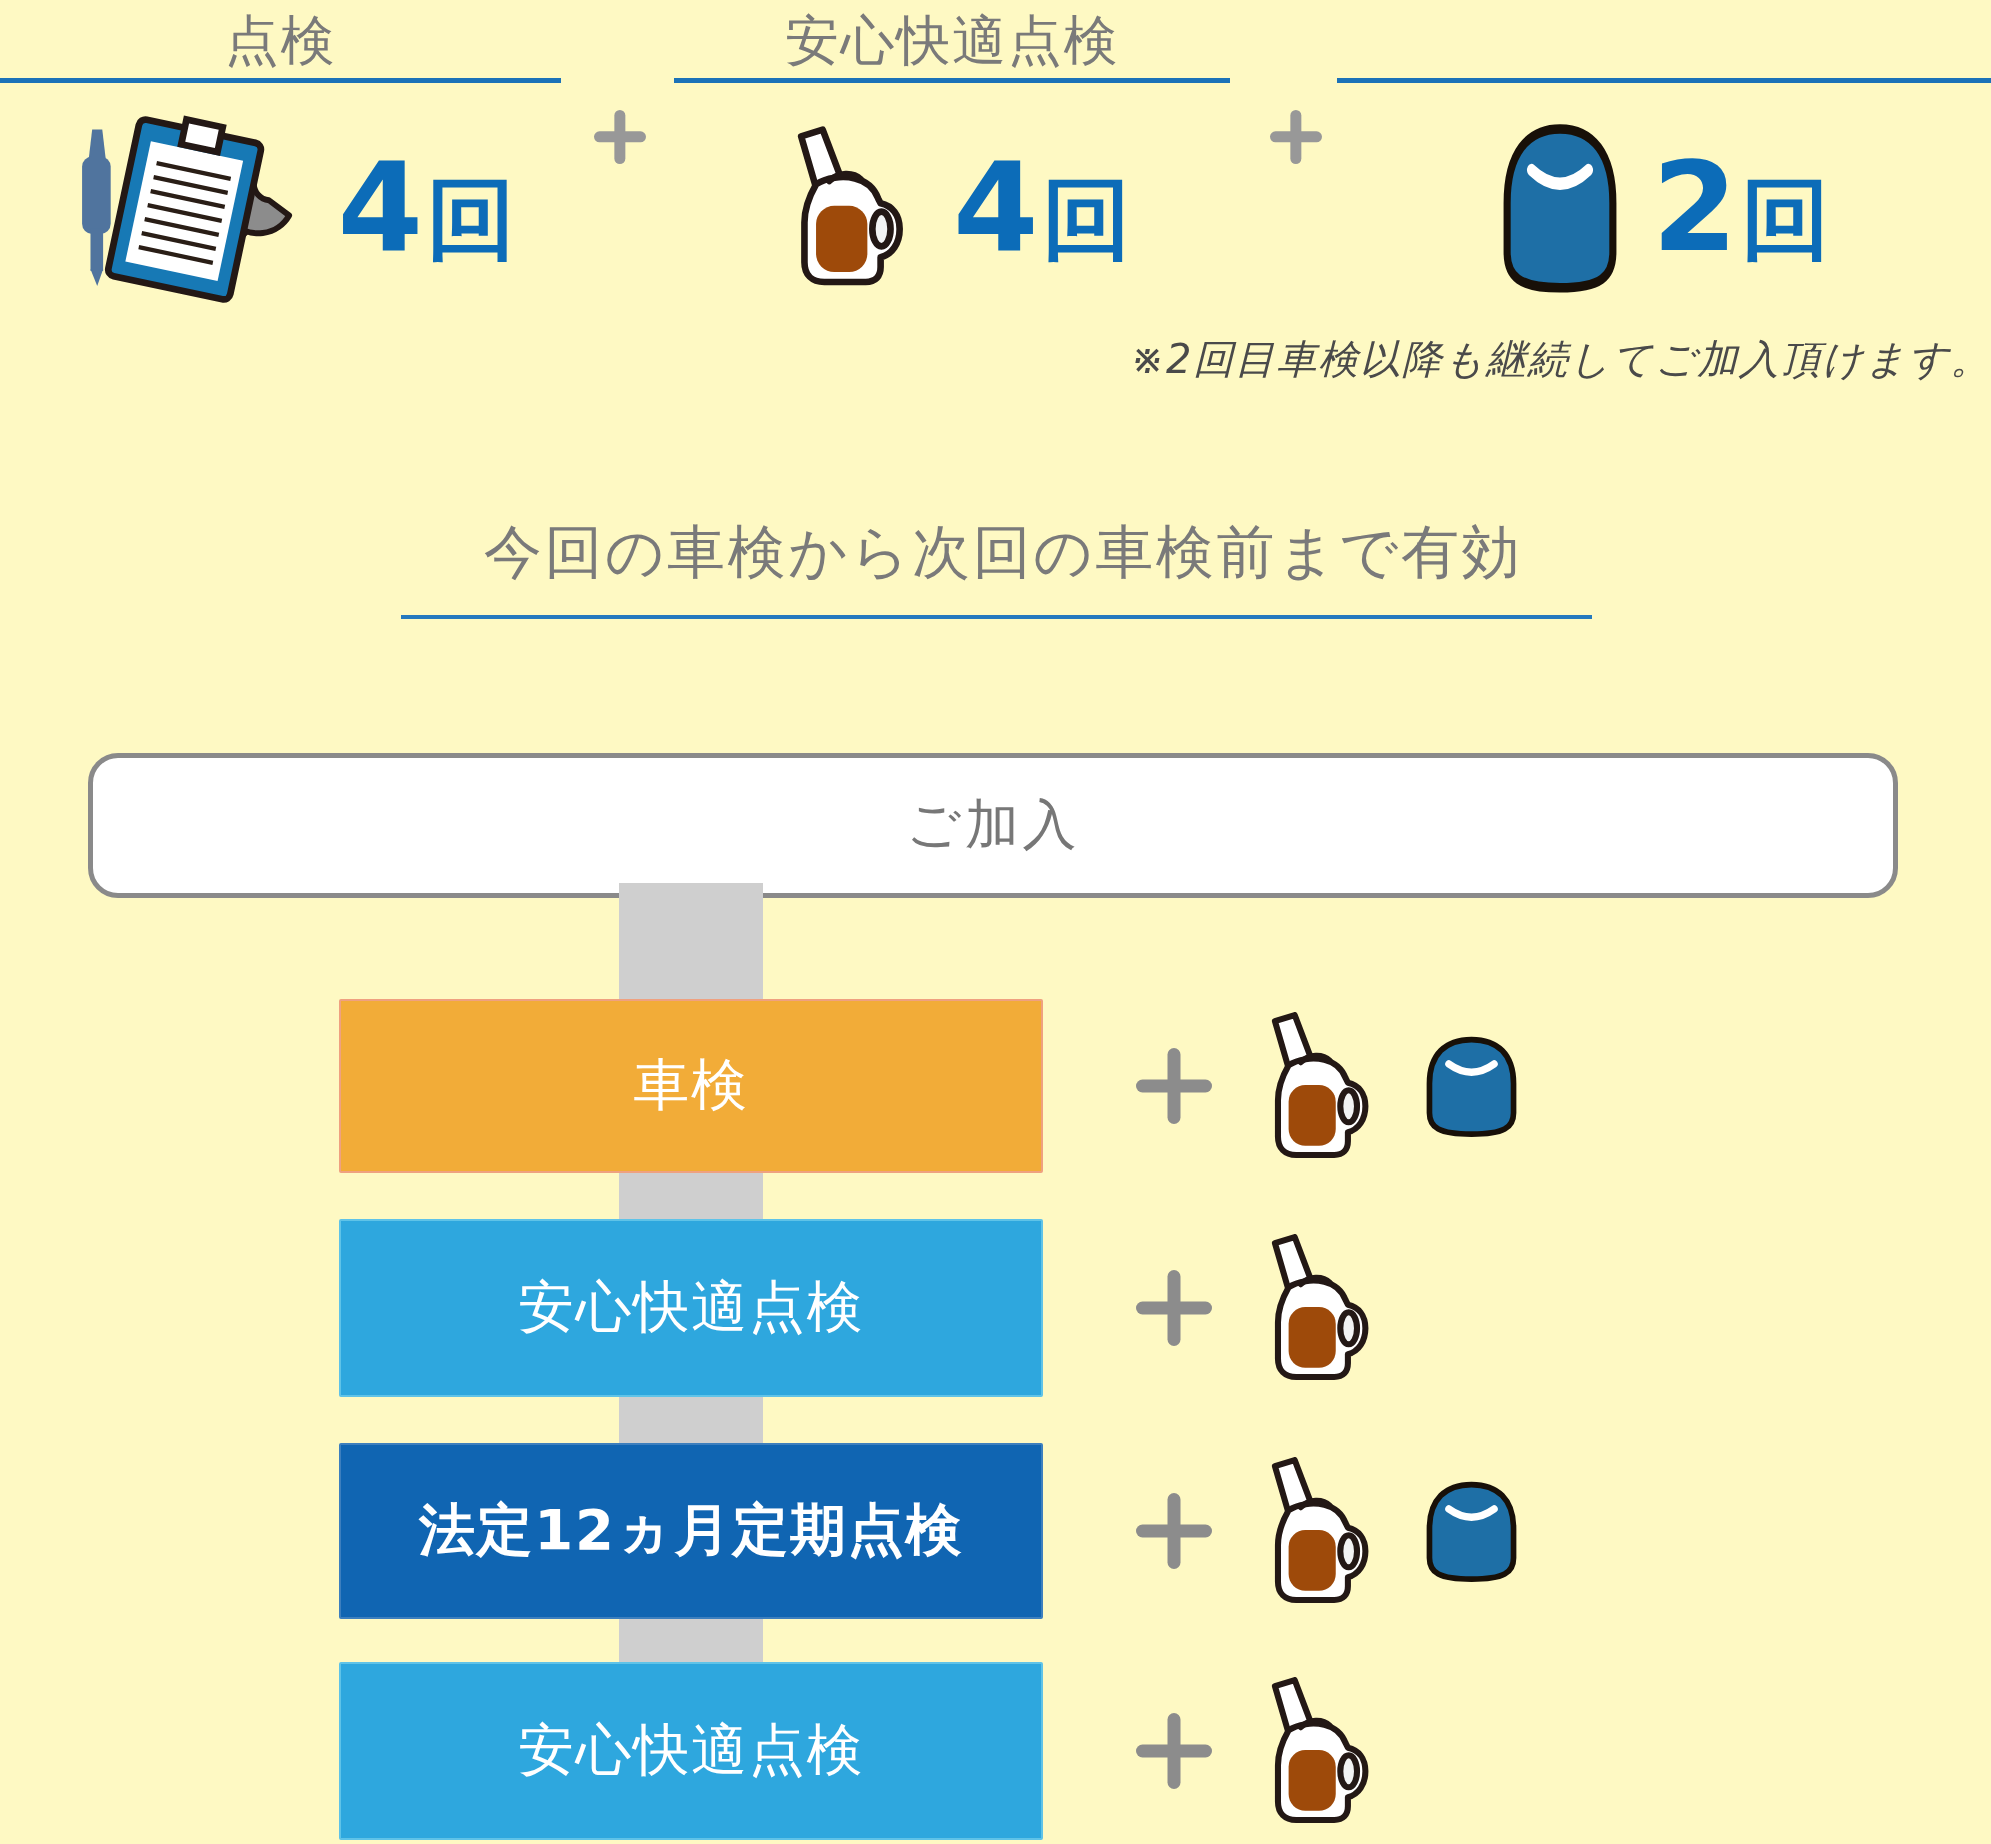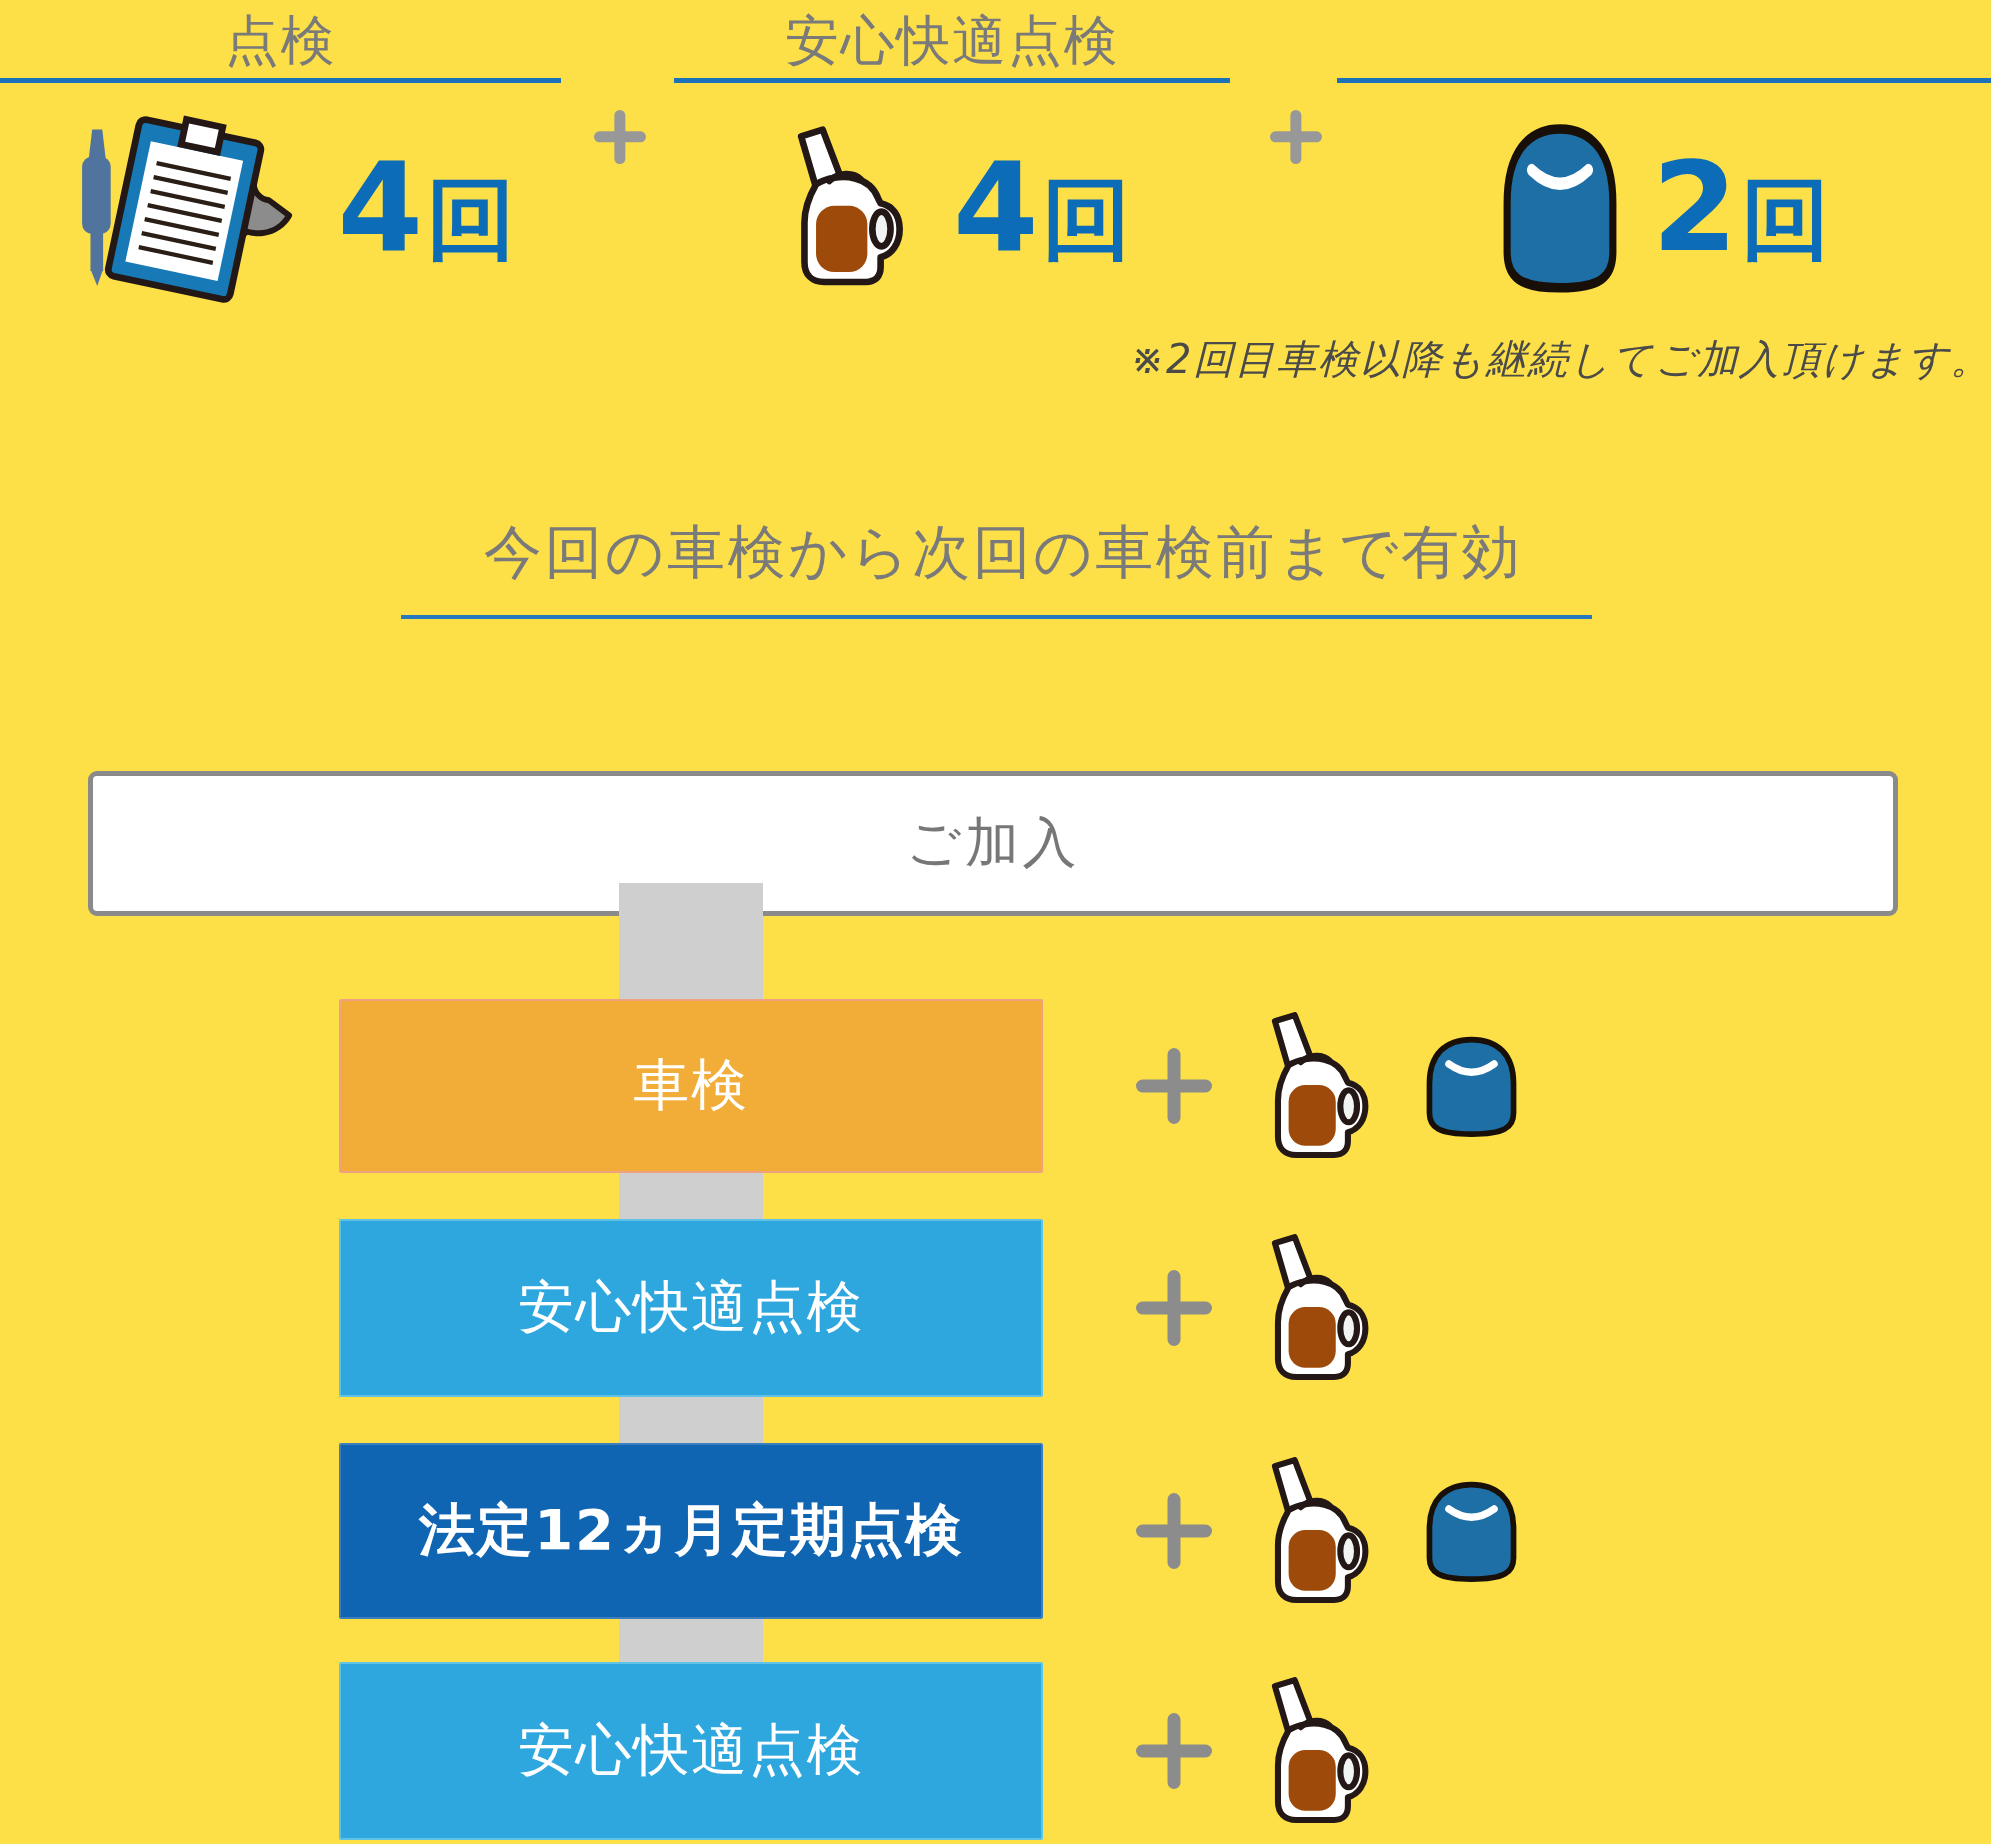--- a/index.html
+++ b/index.html
@@ -1,20 +1,20 @@
 <!DOCTYPE html>
 <html lang="ja" style="font-size:14px"><head>
 <meta charset="utf-8">
 <style>
   html,body{margin:0;padding:0;}
   .screen{
     position:relative;
     width:1992px;
     height:1844px;
-    background:#fde047;
+    background:#fef9c3;
     overflow:hidden;
     font-family:"DejaVu Sans","Liberation Sans",sans-serif;
   }
   
   .benefit-col{position:absolute;top:0;height:330px;}
   .benefit-col--1{left:0;width:561px;}
   .benefit-col--2{left:674px;width:556px;}
   .benefit-col--3{left:1337px;width:655px;}
   .benefit-header{
     position:absolute;top:3.5px;left:0;width:100%;height:73px;
@@ -44,22 +44,22 @@
   
   .validity-heading{
     position:absolute;top:514px;left:0;width:100%;
     text-align:center;font-size:58px;color:#7A7A7A;letter-spacing:2.6px;padding-left:7px;
   }
   .validity-underline{
     position:absolute;top:615px;left:401px;width:1191px;height:4.3px;background:#2579BE;
   }
   
   .join-box{
-    position:absolute;left:88px;top:771px;width:1810px;height:145px;
-    box-sizing:border-box;background:#FFFFFF;border:5.2px solid #8A8A8A;border-radius:9px;
+    position:absolute;left:88px;top:753px;width:1810px;height:145px;
+    box-sizing:border-box;background:#FFFFFF;border:5.2px solid #8A8A8A;border-radius:30px;
     display:flex;align-items:center;justify-content:center;
     font-size:54px;color:#777777;letter-spacing:3.5px;
   }
   .flow-connector{
     position:absolute;left:619px;top:883px;width:144px;height:873px;
     background:#CFCFCF;z-index:0;
   }
   .flow-row{
     position:absolute;left:339px;width:704px;
     box-sizing:border-box;border-radius:2px;z-index:1;

